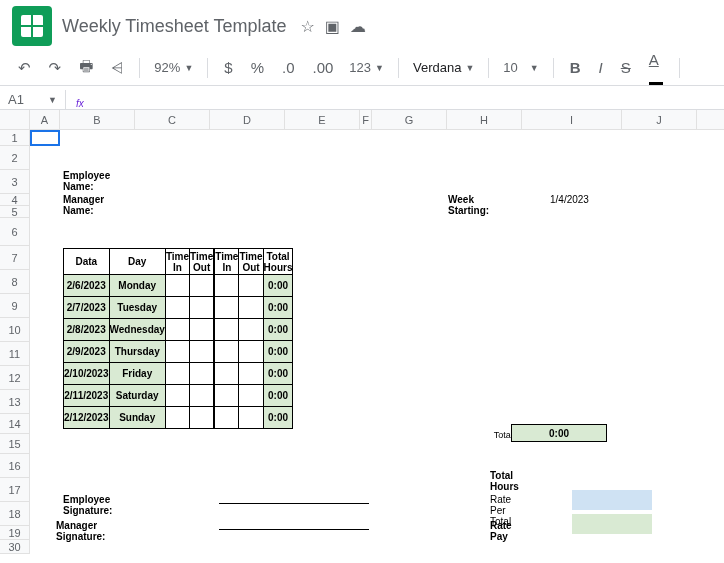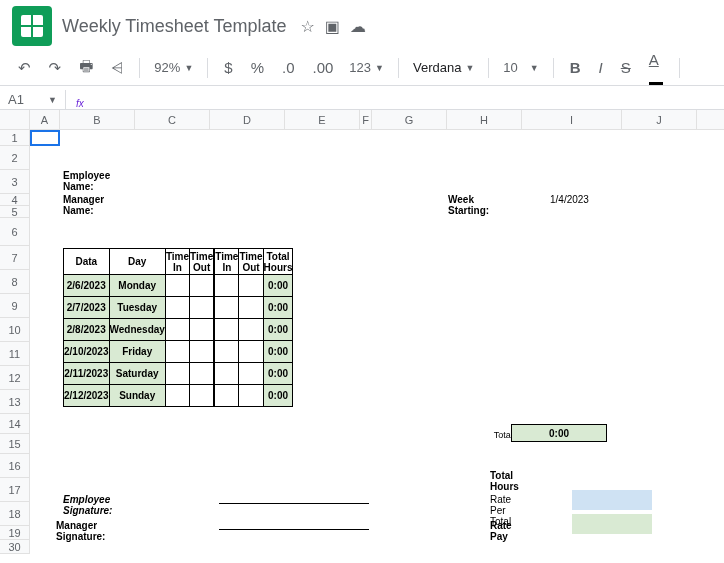--- a/index.html
+++ b/index.html
@@ -247,20 +247,30 @@
               <td class="green-cell">2/8/2023</td>
               <td class="green-cell">Wednesday</td>
               <td></td>
               <td></td>
               <td class="sep-col"></td>
               <td></td>
               <td></td>
               <td class="green-cell">0:00</td>
             </tr>
         <tr>
+              <td class="green-cell">2/9/2023</td>
+              <td class="green-cell">Thursday</td>
+              <td></td>
+              <td></td>
+              <td class="sep-col"></td>
+              <td></td>
+              <td></td>
+              <td class="green-cell">0:00</td>
+            </tr>
+        <tr>
               <td class="green-cell">2/10/2023</td>
               <td class="green-cell">Friday</td>
               <td></td>
               <td></td>
               <td class="sep-col"></td>
               <td></td>
               <td></td>
               <td class="green-cell">0:00</td>
             </tr>
         <tr>
@@ -282,21 +292,21 @@
               <td></td>
               <td></td>
               <td class="green-cell">0:00</td>
             </tr>
       </tbody>
         </table>
 
       <div style="position:absolute; left:360px; top:280px; width:200px;" class="total-row-label">Total Hours (This Week)</div>
       <div style="position:absolute; left:481px; top:274px; width:96px; height:18px; border:1px solid #000; text-align:center; line-height:18px; font-weight:bold;" class="green-cell">0:00</div>
 
-      <div style="position:absolute; left:33px; top:344px;font-style:italic;" class="label-bold">Employee Signature:</div>
+      <div style="position:absolute; left:33px; top:344px;" class="label-bold">Employee Signature:</div>
       <span class="sig-line" style="position:absolute; left:185px; top:340px;"></span>
       <div style="position:absolute; left:26px; top:370px;" class="label-bold">Manager Signature:</div>
       <span class="sig-line" style="position:absolute; left:185px; top:366px;"></span>
 
       <div style="position:absolute; left:460px; top:320px;" class="summary-label">Total Hours</div>
       <div style="position:absolute; left:460px; top:344px;" class="summary-rate">Rate Per Total</div>
       <div style="position:absolute; left:460px; top:370px;" class="summary-label">Rate Pay</div>
       <div class="rate-cell" style="position:absolute; left:542px; top:340px;"></div>
       <div class="pay-cell" style="position:absolute; left:542px; top:364px;"></div>
     </div>

